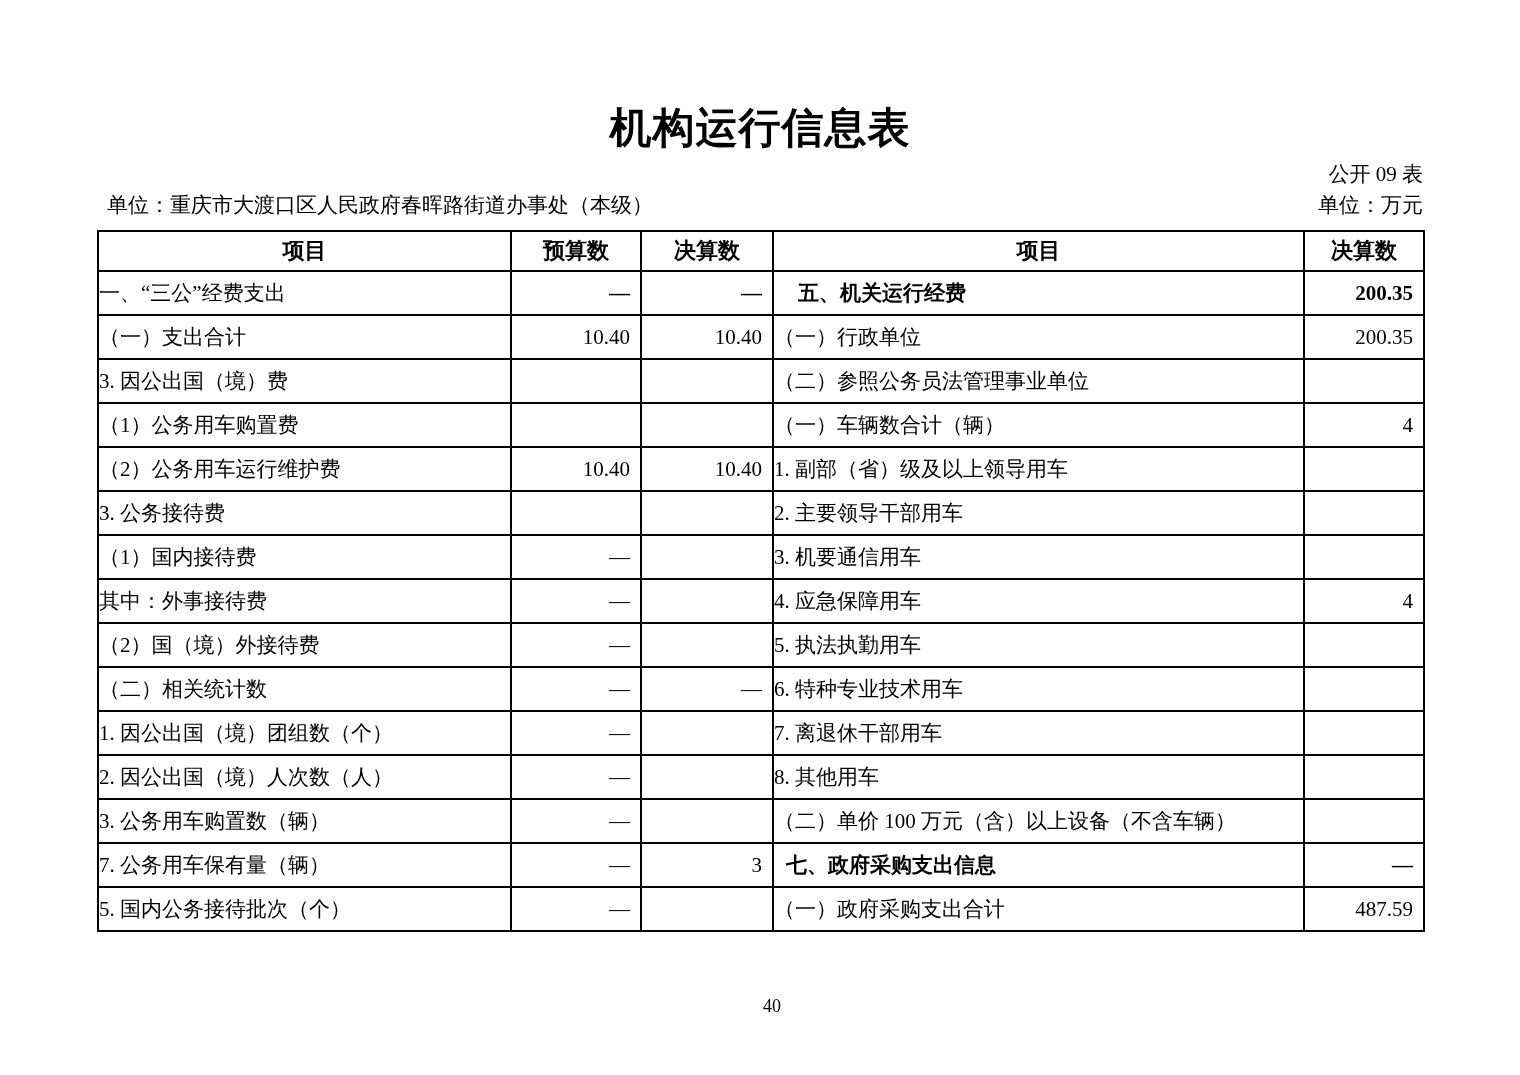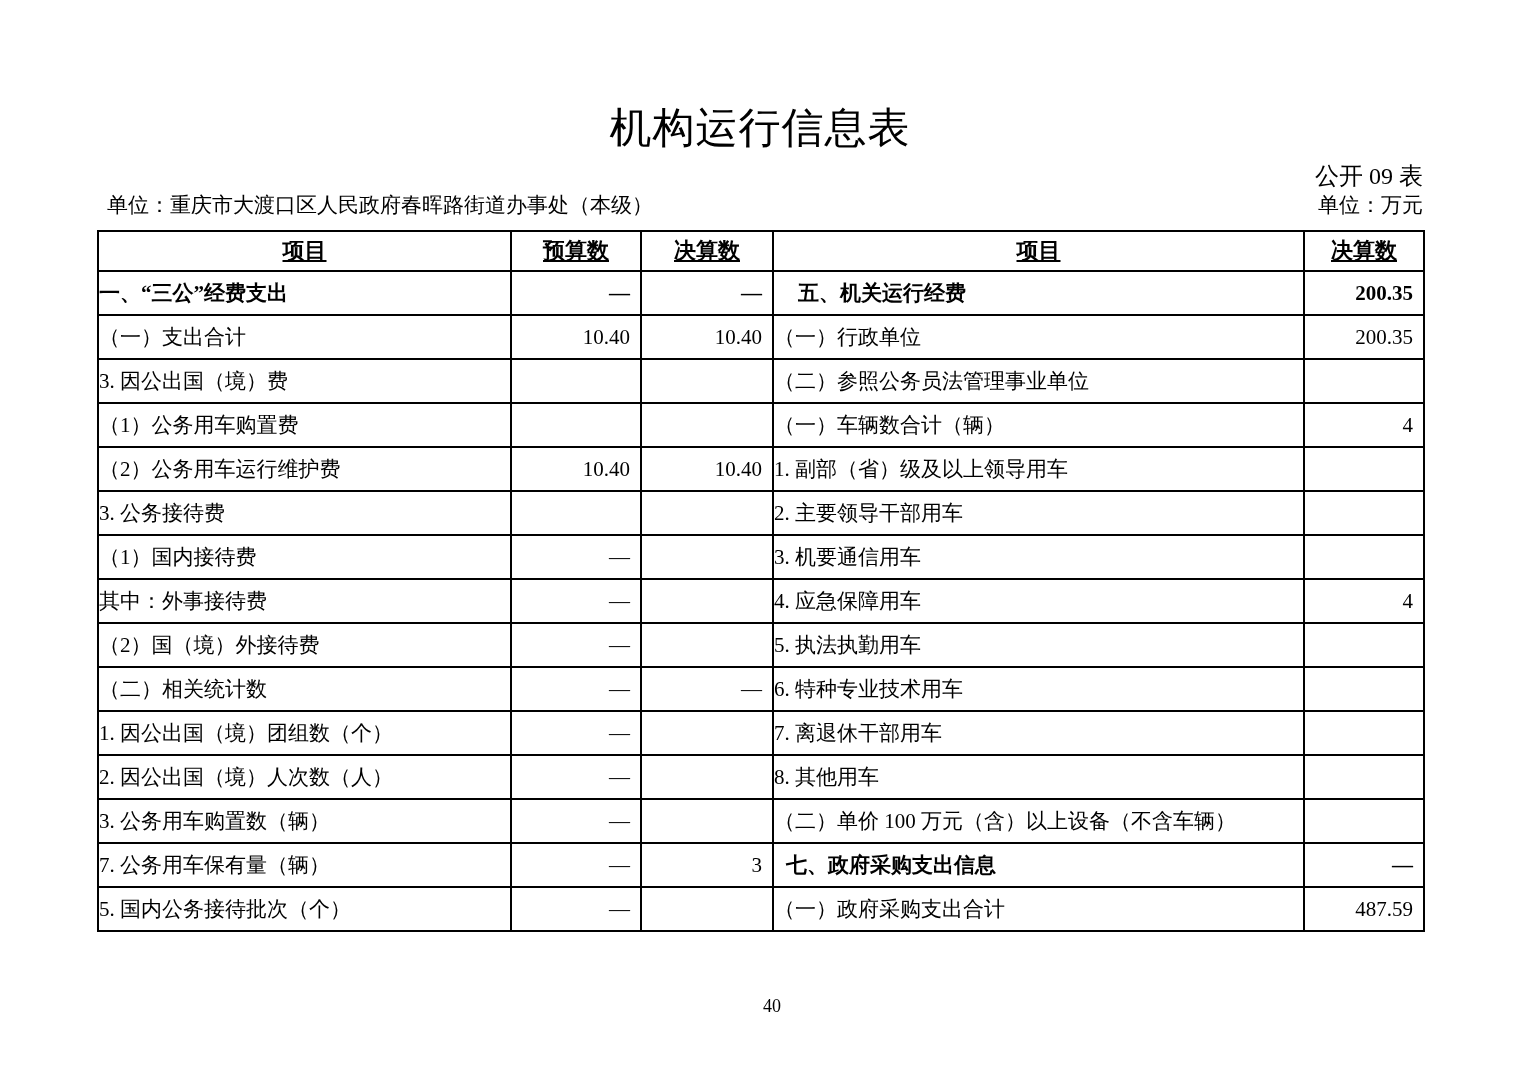--- a/index.html
+++ b/index.html
@@ -12,31 +12,31 @@
     overflow: hidden;
     font-family: "Liberation Serif", "DejaVu Serif", serif;
   }
   .doc-title {
     position: absolute;
     top: 100px;
     left: 0;
     width: 100%;
     text-align: center;
     font-family: "Liberation Sans", "DejaVu Sans", sans-serif;
-    font-weight: normal;
+    font-weight: bold;
     font-size: 42px;
     letter-spacing: 1px;
   }
   .table-code {
     position: absolute;
     top: 160px;
     left: 97px;
     width: 1326px;
     text-align: right;
-    font-size: 24px;
+    font-size: 21px;
   }
   .unit-line {
     position: absolute;
     top: 191px;
     left: 97px;
     width: 1326px;
     display: flex;
     justify-content: space-between;
     font-size: 21px;
   }
@@ -55,21 +55,20 @@
     font-size: 21px;
     overflow: hidden;
     white-space: nowrap;
   }
   .doc-table th {
     height: 38px;
     font-family: "Liberation Sans", "DejaVu Sans", sans-serif;
     font-weight: bold;
     font-size: 22px;
     text-align: center;
-    text-decoration: underline;
   }
   .doc-table td { height: 42px; }
   td.label-cell { text-align: left; }
   td.num-cell { text-align: right; padding-right: 10px; }
   .ind0 { padding-left: 7px; }
   .ind1 { padding-left: 12px; }
   .ind2 { padding-left: 25px; }
   .ind3 { padding-left: 46px; }
   .ind4 { padding-left: 80px; }
   .page-number {
@@ -107,21 +106,21 @@
       <tr>
         <th>项目</th>
         <th>预算数</th>
         <th>决算数</th>
         <th>项目</th>
         <th>决算数</th>
       </tr>
     </thead>
     <tbody id="table-body">
         <tr>
-          <td class="label-cell ind0 " style="font-weight: bold;">一、“三公”经费支出</td>
+          <td class="label-cell ind0 " style="font-weight: normal;">一、“三公”经费支出</td>
           <td class="num-cell " style="font-weight: bold;">—</td>
           <td class="num-cell " style="font-weight: bold;">—</td>
           <td class="label-cell ind0 " style="font-weight: bold; padding-left: 24px;">五、机关运行经费</td>
           <td class="num-cell " style="font-weight: bold;">200.35</td>
         </tr>
         <tr>
           <td class="label-cell ind1">（一）支出合计</td>
           <td class="num-cell">10.40</td>
           <td class="num-cell">10.40</td>
           <td class="label-cell ind1">（一）行政单位</td>

